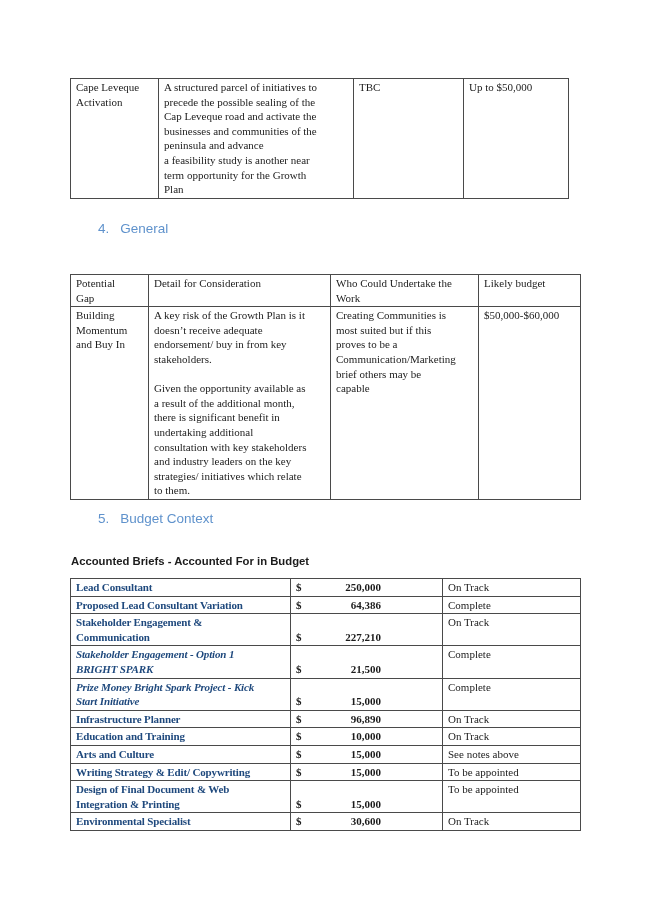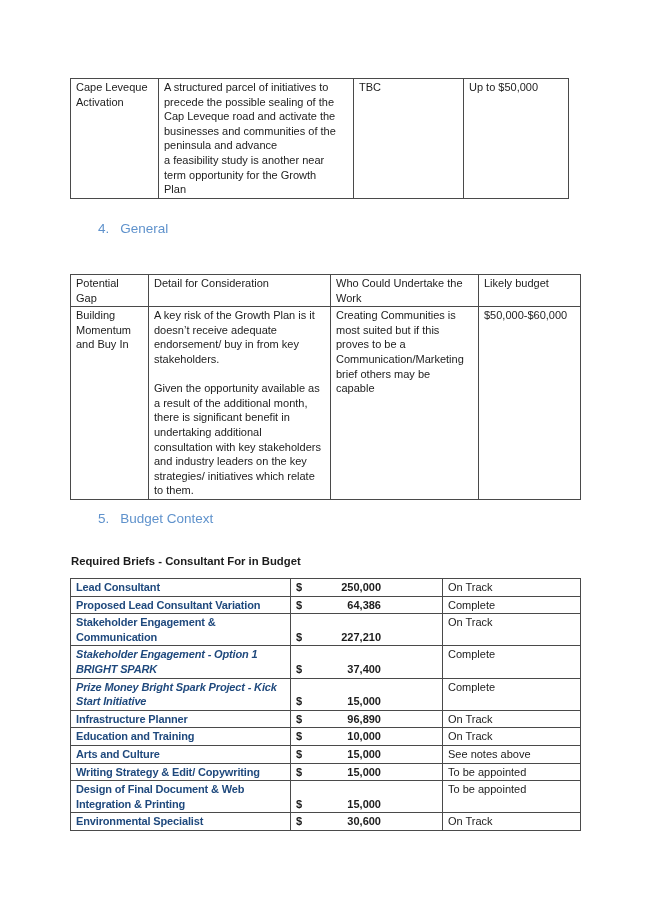--- a/index.html
+++ b/index.html
@@ -1,20 +1,20 @@
 <!DOCTYPE html>
 <html style="--heading-blue: #5f92cc; --name-blue: #1f497d;"><head>
 <meta charset="utf-8">
 <style>
   html,body { margin:0; padding:0; background:#ffffff; }
   .page {
     position:relative; width:653px; height:923px; background:#fff;
     font-family:"Liberation Sans", sans-serif; color:#1c1c1c; overflow:hidden;
   }
-  table.t { position:absolute; border-collapse:collapse; table-layout:fixed; }
+  table.t { position:absolute; border-collapse:collapse; table-layout:fixed;font-family:Liberation Serif, serif; }
   table.t td, table.t th {
     border:1px solid #4a4a4a; vertical-align:top; text-align:left;
     font-size:11px; line-height:14.6px; padding:1px 5px; font-weight:normal;
   }
   .pre { white-space:pre-line; }
 
   
   .carry { left:70px; top:78px; width:498px; }
   .carry td { height:117px; }
 
@@ -123,21 +123,21 @@
         <td class="pre">$50,000-$60,000</td>
       </tr>
     </tbody>
   </table>
 
   <div class="heading" id="heading-budget">
     <span>5.</span>
     <span>Budget Context</span>
   </div>
 
-  <div class="subtitle">Required Briefs - Consultant For in Budget</div>
+  <div class="subtitle">Accounted Briefs - Accounted For in Budget</div>
 
   <table class="t budget">
     <colgroup>
         <col style="width:220px">
         <col style="width:152px">
         <col style="width:138px">
       </colgroup>
     <tbody>
       <tr class="single">
         <td class="name">Lead Consultant</td>
@@ -169,21 +169,21 @@
             </div>
           </td>
         <td class="status">On Track</td>
       </tr>
       <tr class="tall ital">
         <td class="name">Stakeholder Engagement -  Option 1
 BRIGHT SPARK</td>
         <td class="amt">
             <div class="wrap">
               <span>$</span>
-              <span>37,400</span>
+              <span>21,500</span>
             </div>
           </td>
         <td class="status">Complete</td>
       </tr>
       <tr class="tall ital">
         <td class="name">Prize Money Bright Spark Project - Kick
 Start Initiative</td>
         <td class="amt">
             <div class="wrap">
               <span>$</span>

